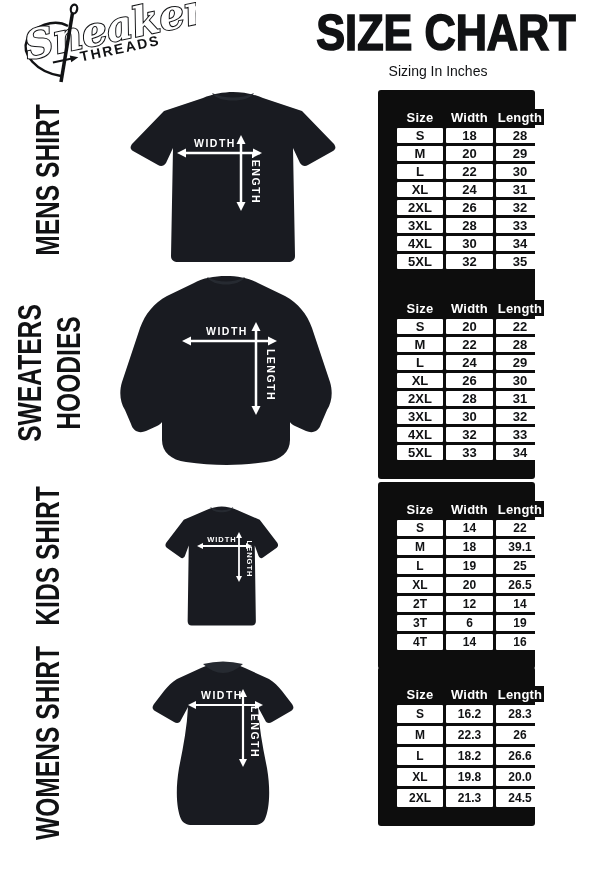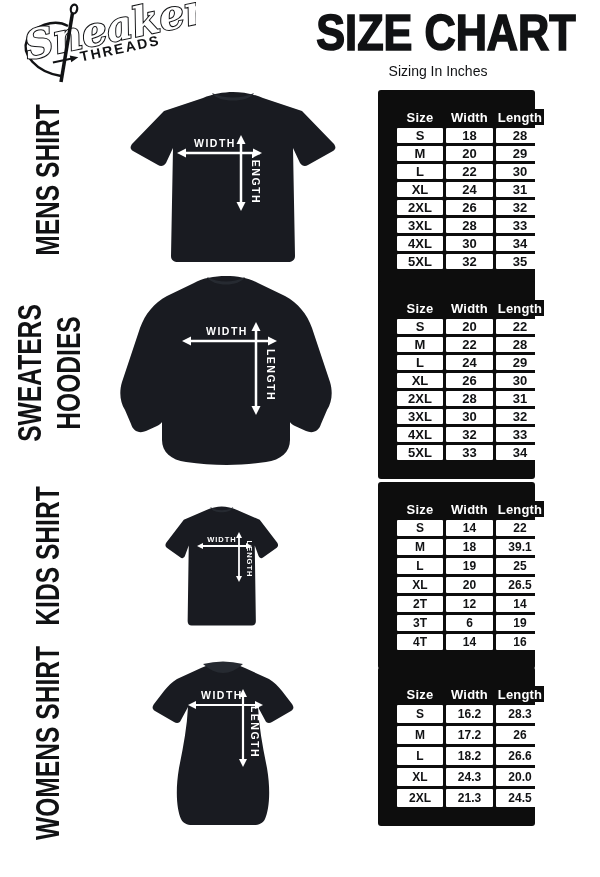--- a/index.html
+++ b/index.html
@@ -263,26 +263,26 @@
       <div class="cell">16</div>
     </div>
   <div class="table-card t-womens" style="top:667px;">
       <div class="hcell">Size</div>
       <div class="hcell">Width</div>
       <div class="hcell">Length</div>
       <div class="cell">S</div>
       <div class="cell">16.2</div>
       <div class="cell">28.3</div>
       <div class="cell">M</div>
-      <div class="cell">17.2</div>
+      <div class="cell">22.3</div>
       <div class="cell">26</div>
       <div class="cell">L</div>
       <div class="cell">18.2</div>
       <div class="cell">26.6</div>
       <div class="cell">XL</div>
-      <div class="cell">24.3</div>
+      <div class="cell">19.8</div>
       <div class="cell">20.0</div>
       <div class="cell">2XL</div>
       <div class="cell">21.3</div>
       <div class="cell">24.5</div>
     </div>
 
 </div>
 
 </body></html>

